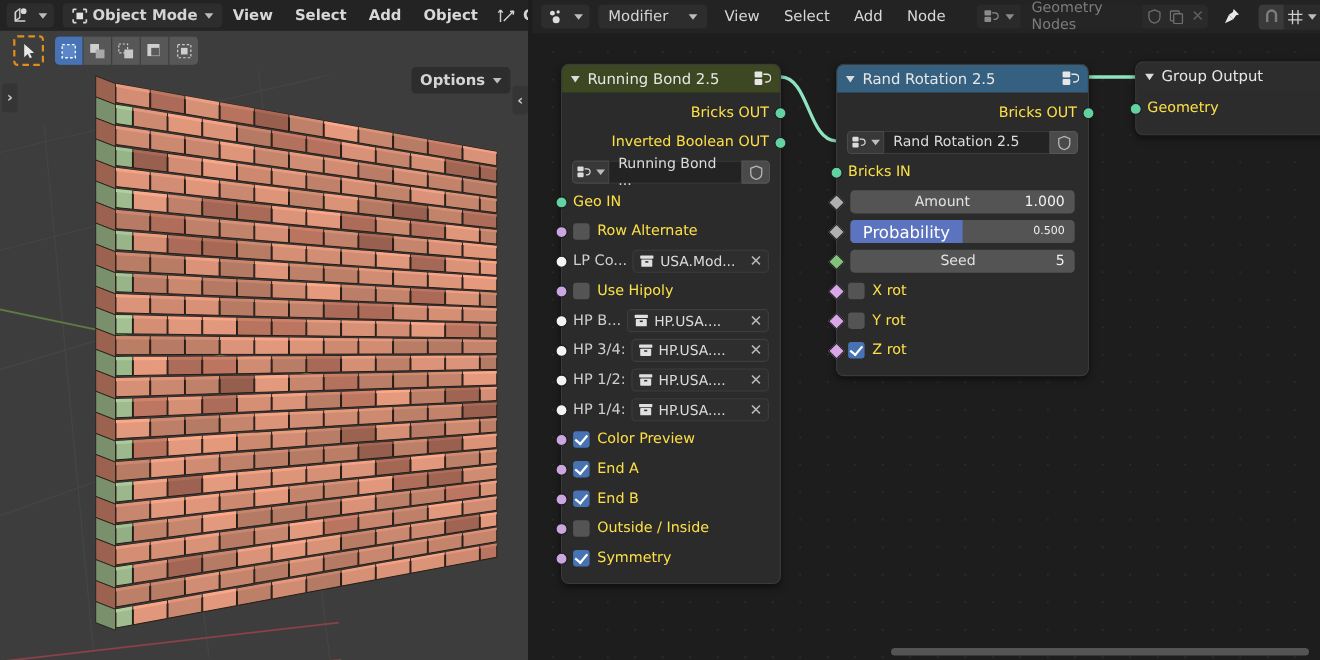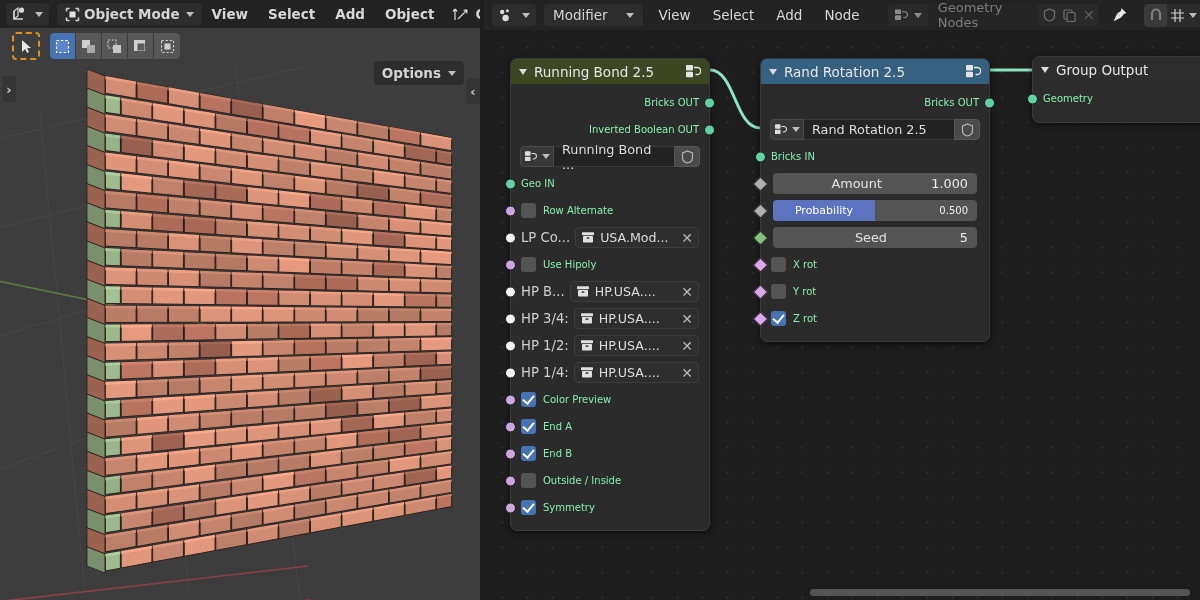--- a/index.html
+++ b/index.html
@@ -62,21 +62,21 @@
      box-shadow:0 2px 7px rgba(0,0,0,0.55); border:1px solid #3a3a3a; }
   .node-head { height:25px; border-radius:6px 6px 0 0; display:flex; align-items:center;
      padding:0 8px; gap:7px; }
   .node-title { color:#e6e6e6; font-size:13.5px; white-space:nowrap; flex:1; }
   .node-body { padding:5px 0 9px 0; }
 
   .chev-d { width:0;height:0;border-left:4.5px solid transparent;border-right:4.5px solid transparent;
             border-top:6px solid #dcdcdc; }
 
   .row { height:27px; display:flex; align-items:center; position:relative; padding:0 10px; }
-  .row-label { color:#86efac; font-size:10px; white-space:nowrap; }
+  .row-label { color:#fde047; font-size:13px; white-space:nowrap; }
   .row-out { justify-content:flex-end; }
 
   .sock { position:absolute; width:11px; height:11px; border-radius:50%;
      border:1px solid #1b1b1b; top:50%; transform:translateY(-50%); }
   .sock.in { left:-6px; } .sock.out { right:-6px; }
   .sock.geo { background:#62d2a2; }
   .sock.bool { background:#cba6e0; }
   .sock.obj { background:#f4f4f4; }
   .diam { position:absolute; width:11px; height:11px; left:-6px; top:50%;
      transform:translateY(-50%) rotate(45deg); border:1px solid #1b1b1b; }
@@ -89,21 +89,21 @@
   .checkbox.on { background:#4772b3; position:relative; }
   .checkbox.on:after { content:""; position:absolute; left:4px; top:1px; width:5px; height:9px;
      border:solid #fff; border-width:0 2px 2px 0; transform:rotate(40deg); }
 
   .field { flex:1; height:21px; background:#545454; border-radius:4px;
      display:flex; align-items:center; padding:0 9px; color:#e2e2e2; font-size:12.8px;
      justify-content:space-between; margin:0 2px; }
   .field .fv { color:#efefef; }
   .field.prob { background:#545454; padding:0; overflow:hidden; }
   .prob-fill { background:#5c74c0; height:100%; display:flex; align-items:center;
-     padding:0 9px; color:#fff; font-size:11px; }
+     padding:0 9px; color:#fff; font-size:15px; }
   .prob-rest { flex:1; display:flex; align-items:center; justify-content:flex-end;
      padding-right:9px; color:#efefef; font-size:10px; }
 
   .idblock { display:flex; align-items:center; gap:0; padding:0 9px; height:27px; }
   .id-drop { width:34px; height:21px; background:#383838; border-radius:4px 0 0 4px;
     display:flex; align-items:center; justify-content:center; gap:2px; border:1px solid #4a4a4a;}
   .id-name { flex:1; height:21px; background:#232323; display:flex; align-items:center;
     padding:0 8px; color:#dcdcdc; font-size:12.8px; border-top:1px solid #3a3a3a;
     border-bottom:1px solid #3a3a3a;}
   .id-shield { width:26px; height:21px; background:#4a4a4a; border-radius:0 4px 4px 0;

